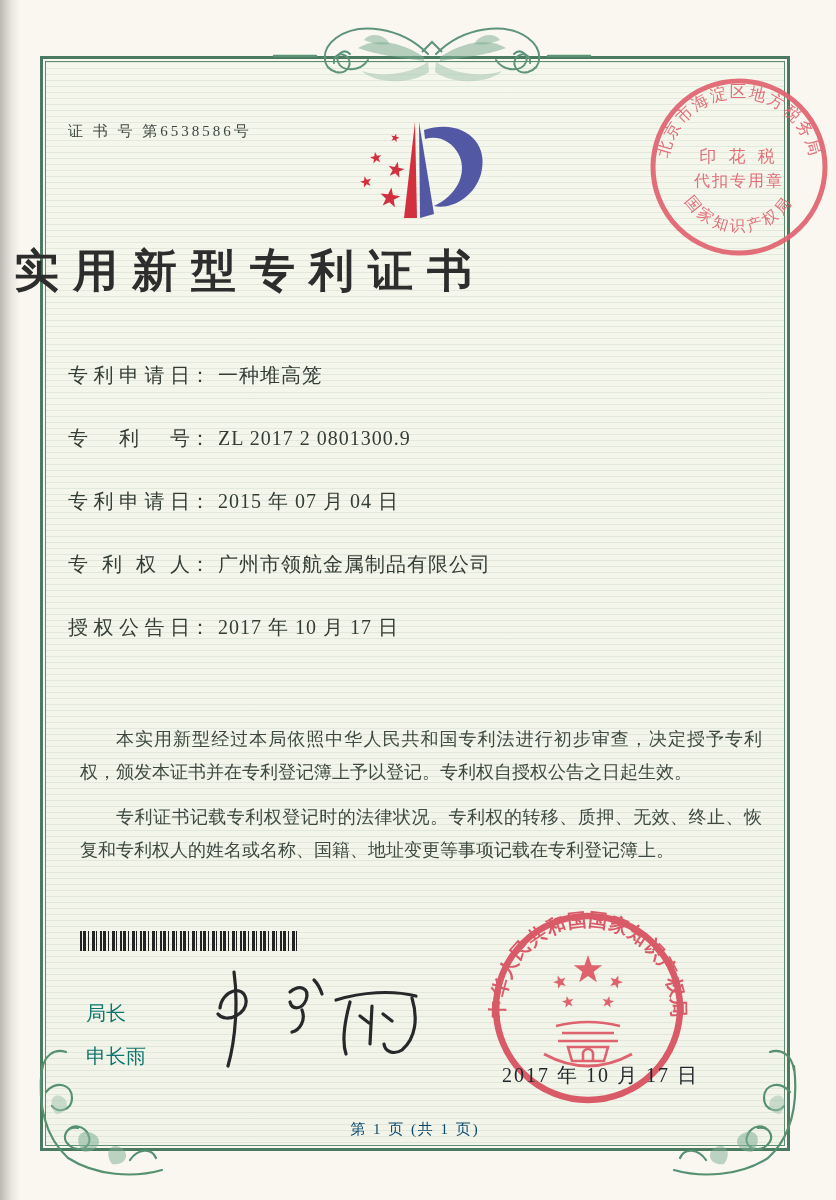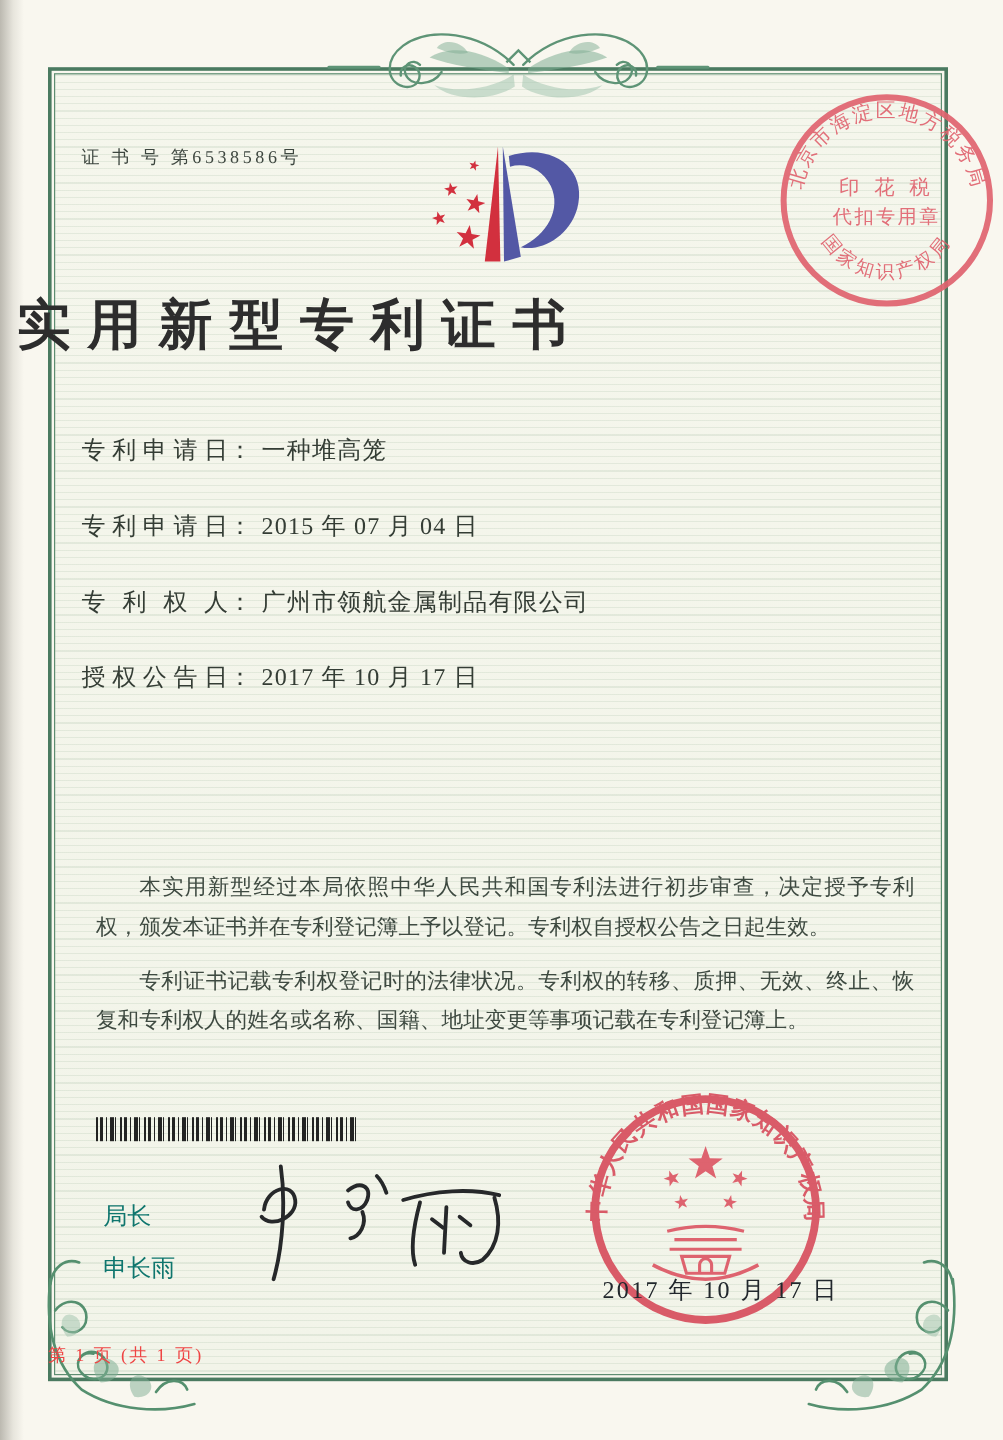--- a/index.html
+++ b/index.html
@@ -27,22 +27,22 @@
   .body-text p{margin:12px;text-indent:2em;}
   .barcode{position:absolute;left:80px;top:931px;width:218px;height:20px;
         background:repeating-linear-gradient(90deg,#232323 0 2px,rgba(0,0,0,0) 2px 3px,#232323 3px 6px,
         rgba(0,0,0,0) 6px 8px,#232323 8px 9px,rgba(0,0,0,0) 9px 12px,#232323 12px 15px,rgba(0,0,0,0) 15px 16px,
         #232323 16px 17px,rgba(0,0,0,0) 17px 20px);}
   .director{position:absolute;left:86px;top:1000px;font-size:20px;color:#0f766e;}
   .director div{margin-bottom:16px;}
   .sig{position:absolute;left:186px;top:956px;}
   .seal{position:absolute;left:486px;top:906px;opacity:.93;}
   .issue-date{position:absolute;left:502px;top:1062px;font-size:20px;letter-spacing:2px;color:#21272c;}
-  .footer{position:absolute;left:40px;right:46px;top:1120px;text-align:left;font-size:15px;
-        letter-spacing:2px;color:#ef4444;}
+  .footer{position:absolute;left:40px;right:46px;top:1120px;text-align:center;font-size:15px;
+        letter-spacing:2px;color:#0c4a6e;}
   .fl-top{position:absolute;left:272px;top:10px;}
   .fl-bl{position:absolute;left:26px;top:1036px;}
   .fl-br{position:absolute;left:660px;top:1036px;}
   svg text{font-family:"Liberation Serif","DejaVu Serif",serif;}
 </style>
 </head>
 <body>
 
 <div class="page">
 
@@ -118,20 +118,23 @@
     </text>
     <text x="95" y="90" text-anchor="middle" font-size="17" fill="#e0636f" letter-spacing="4">印 花 税</text>
     <text x="95" y="114" text-anchor="middle" font-size="16" fill="#e0636f" letter-spacing="2">代扣专用章</text>
   </svg>
 
   <div class="fields">
     <div class="field">
       <span class="f-label">专利申请日</span><span class="f-colon">：</span><span class="f-value">一种堆高笼</span>
     </div>
     <div class="field">
+      <span class="f-label">专利号</span><span class="f-colon">：</span><span class="f-value">ZL 2017 2 0801300.9</span>
+    </div>
+    <div class="field">
       <span class="f-label">专利申请日</span><span class="f-colon">：</span><span class="f-value">2015 年 07 月 04 日</span>
     </div>
     <div class="field">
       <span class="f-label">专利权人</span><span class="f-colon">：</span><span class="f-value">广州市领航金属制品有限公司</span>
     </div>
     <div class="field">
       <span class="f-label">授权公告日</span><span class="f-colon">：</span><span class="f-value">2017 年 10 月 17 日</span>
     </div>
   </div>
 

